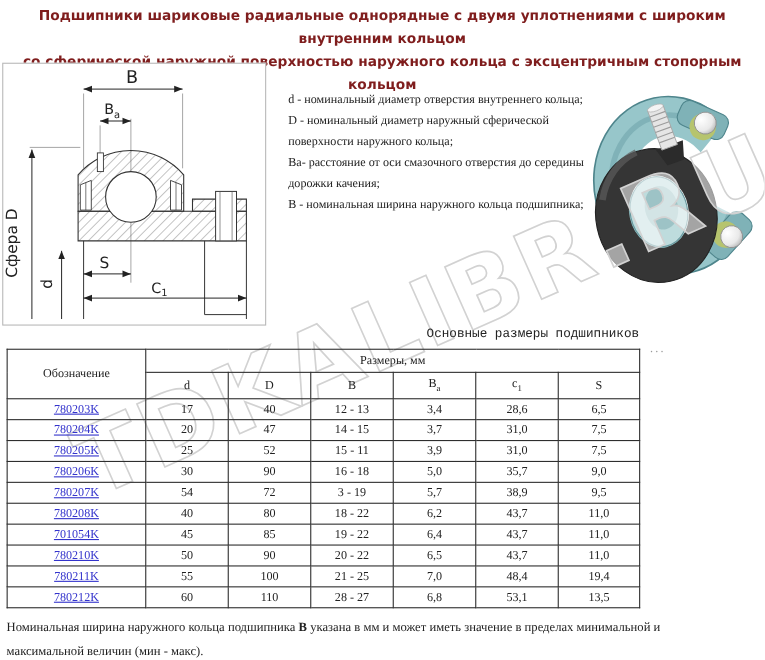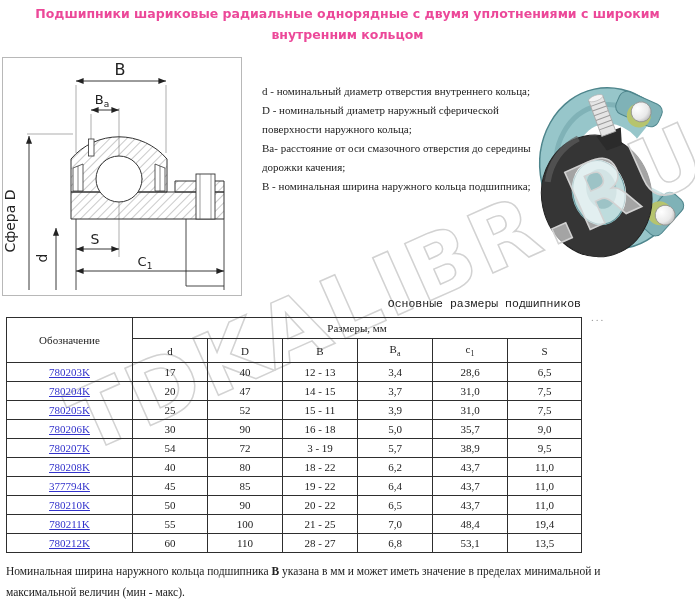--- a/index.html
+++ b/index.html
@@ -4,21 +4,21 @@
 <style>
   html,body{margin:0;padding:0;}
   body{
     width:695px;height:600px;position:relative;overflow:hidden;
     background:#ffffff;color:#1a1a1a;
     font-family:"Liberation Serif",serif;
   }
   .page-title{
     position:absolute;top:3px;left:0;width:695px;text-align:center;
     font-family:"DejaVu Sans",sans-serif;font-weight:bold;font-size:12.5px;
-    line-height:21px;color:#ec4899;
+    line-height:21px;color:#7f1d1d;
   }
   .drawing-box{
     position:absolute;left:2px;top:57px;width:238px;height:237px;
     border:1px solid #b8b8b8;background:#fff;
   }
   .defs{
     position:absolute;left:262px;top:82px;width:276px;
     font-size:11px;line-height:19px;color:#222;
   }
   .defs p{margin:0;}
@@ -55,20 +55,21 @@
     position:absolute;left:6px;top:561px;width:655px;
     font-size:11.5px;line-height:21px;color:#222;z-index:4;
   }
   svg text{font-family:"DejaVu Sans",sans-serif;fill:#222;}
 </style>
 </head>
 <body>
 
 <div class="page-title">
   <div>Подшипники шариковые радиальные однорядные с двумя уплотнениями с широким внутренним кольцом</div>
+  <div>со сферической наружной поверхностью наружного кольца с эксцентричным стопорным кольцом</div>
 </div>
 
 <div class="drawing-box">
 <svg width="238" height="237" viewBox="0 0 238 237">
   <defs>
     <pattern id="hatch" patternUnits="userSpaceOnUse" width="6" height="6" patternTransform="rotate(45)">
       <line x1="0" y1="0" x2="0" y2="6" stroke="#666" stroke-width="0.7"></line>
     </pattern>
     <marker id="ar" markerWidth="10" markerHeight="8" refX="8.5" refY="4" orient="auto-start-reverse">
       <path d="M0,0.6 L8.5,4 L0,7.4 Z" fill="#222"></path>
@@ -254,21 +255,21 @@
     <tr>
       <td><a>780208K</a></td>
       <td>40</td>
       <td>80</td>
       <td>18 - 22</td>
       <td>6,2</td>
       <td>43,7</td>
       <td>11,0</td>
     </tr>
     <tr>
-      <td><a>377794K</a></td>
+      <td><a>701054K</a></td>
       <td>45</td>
       <td>85</td>
       <td>19 - 22</td>
       <td>6,4</td>
       <td>43,7</td>
       <td>11,0</td>
     </tr>
     <tr>
       <td><a>780210K</a></td>
       <td>50</td>

